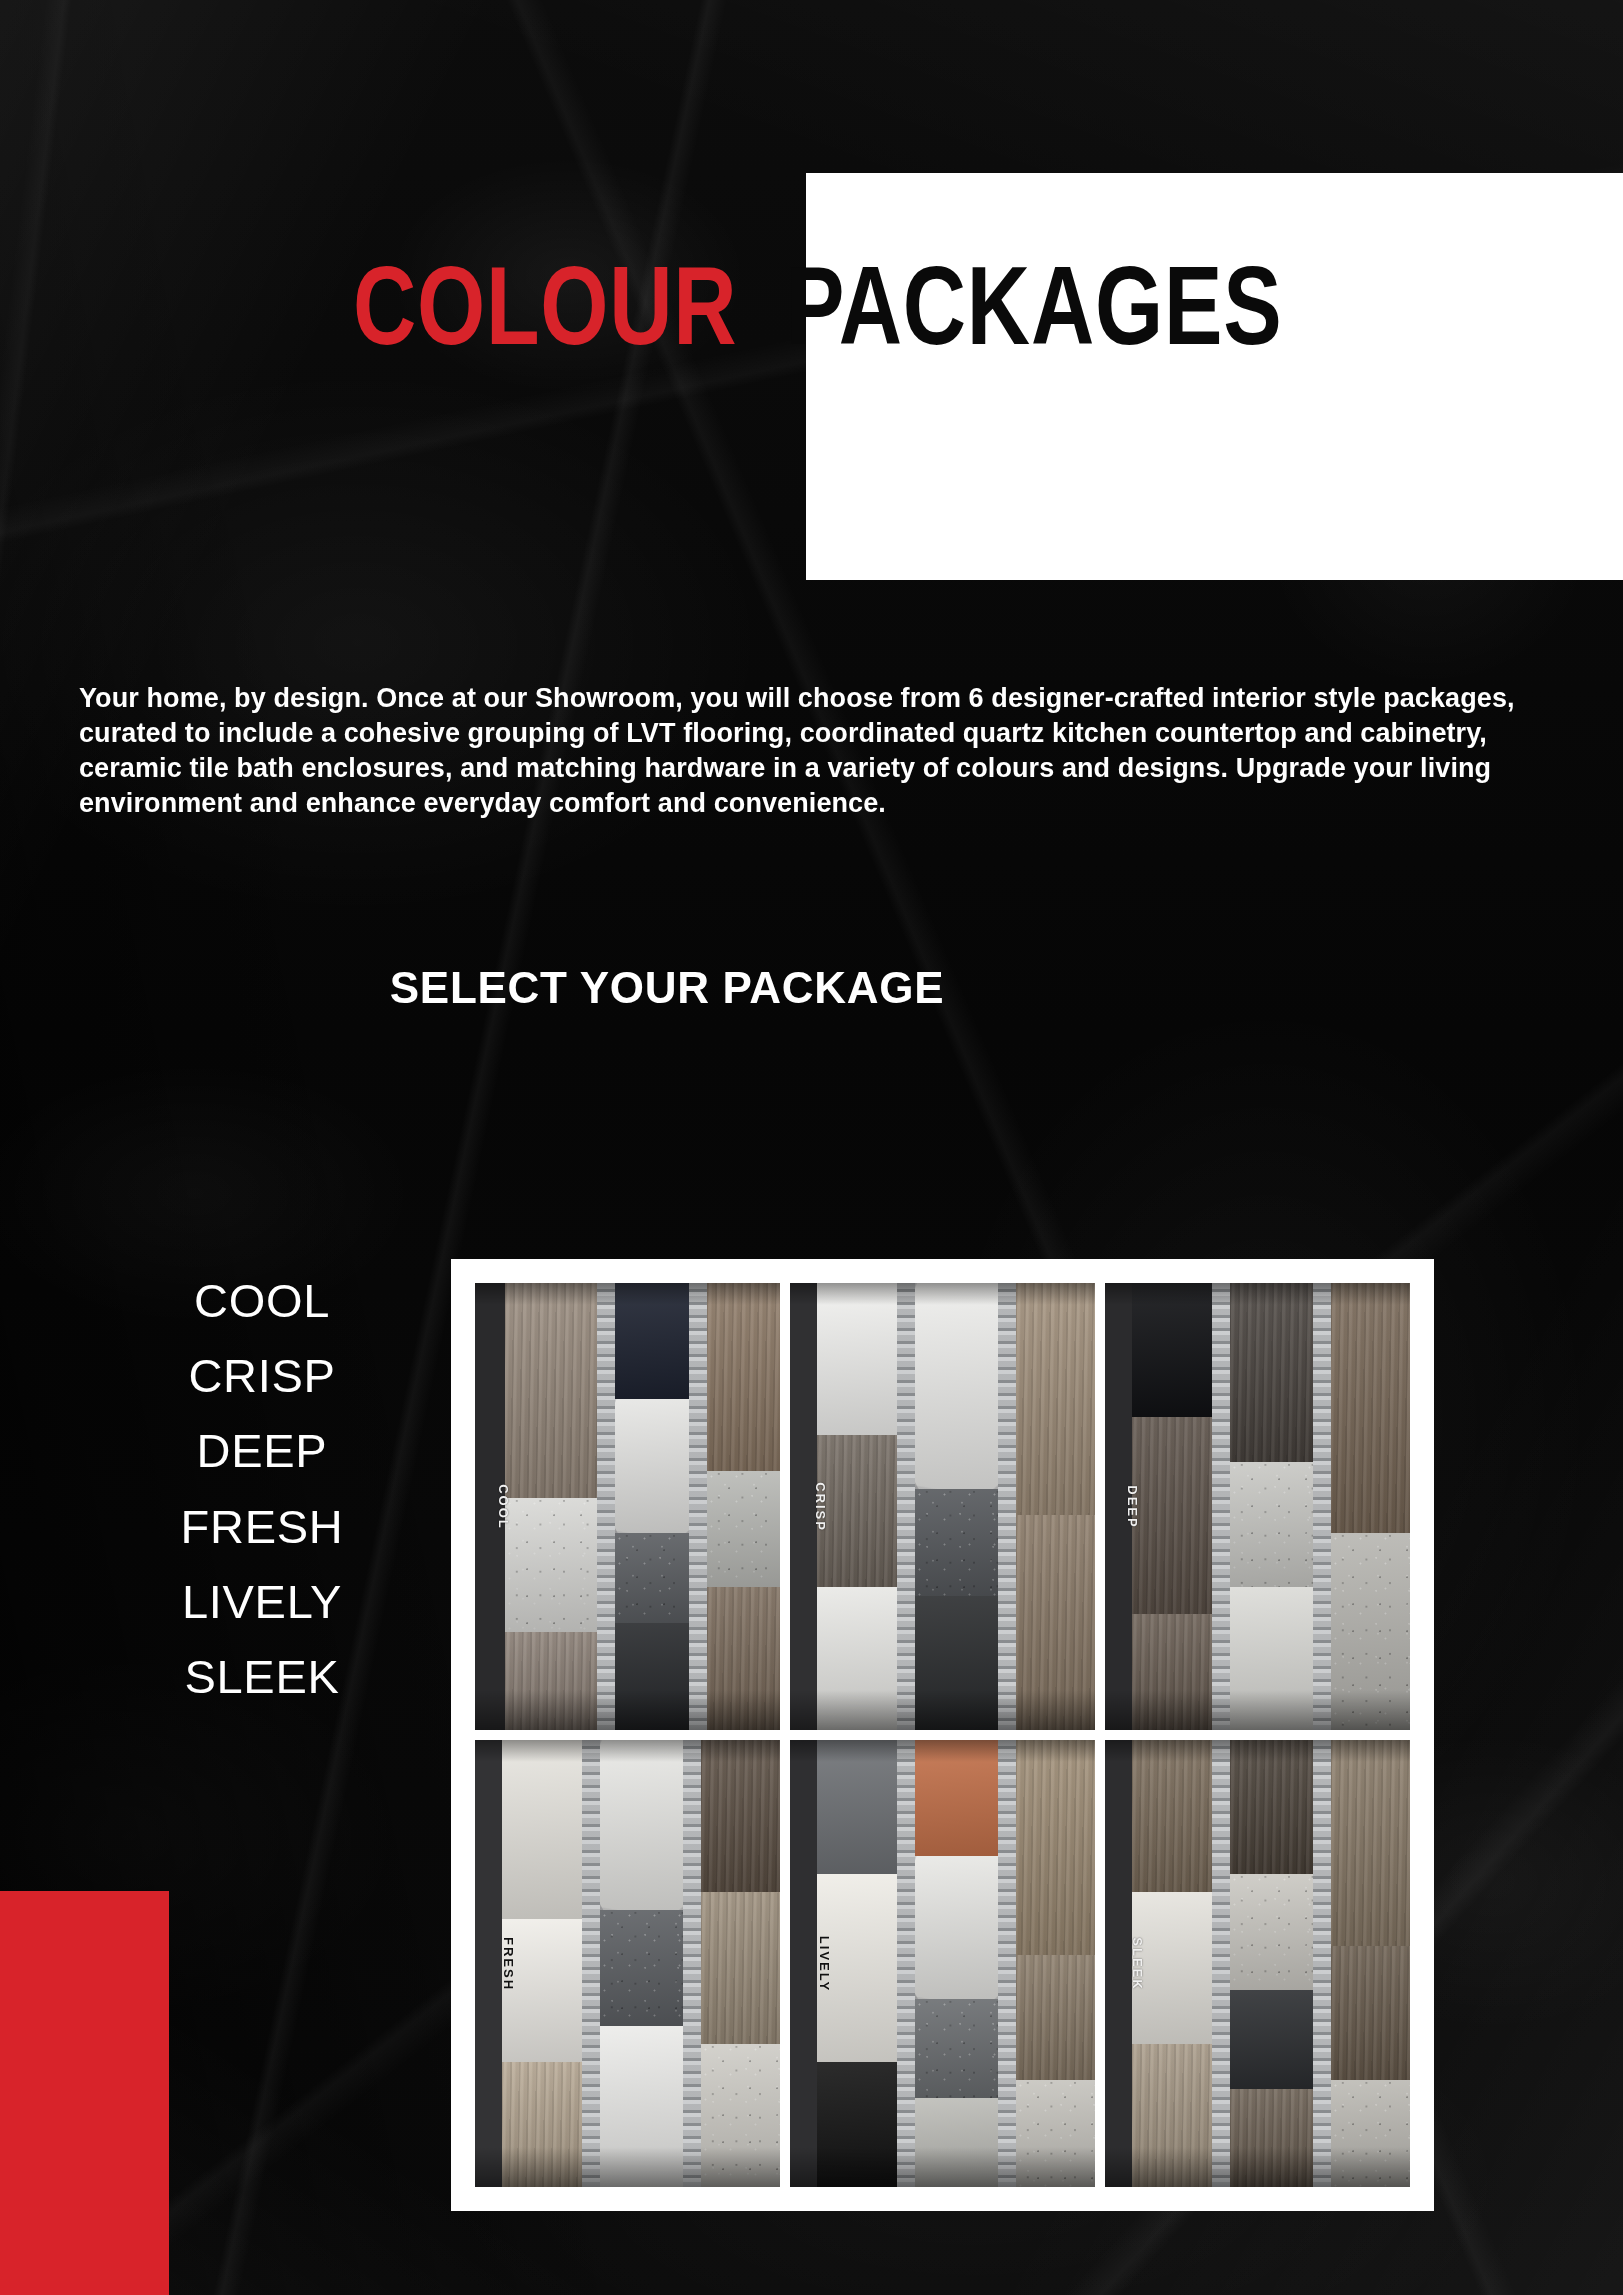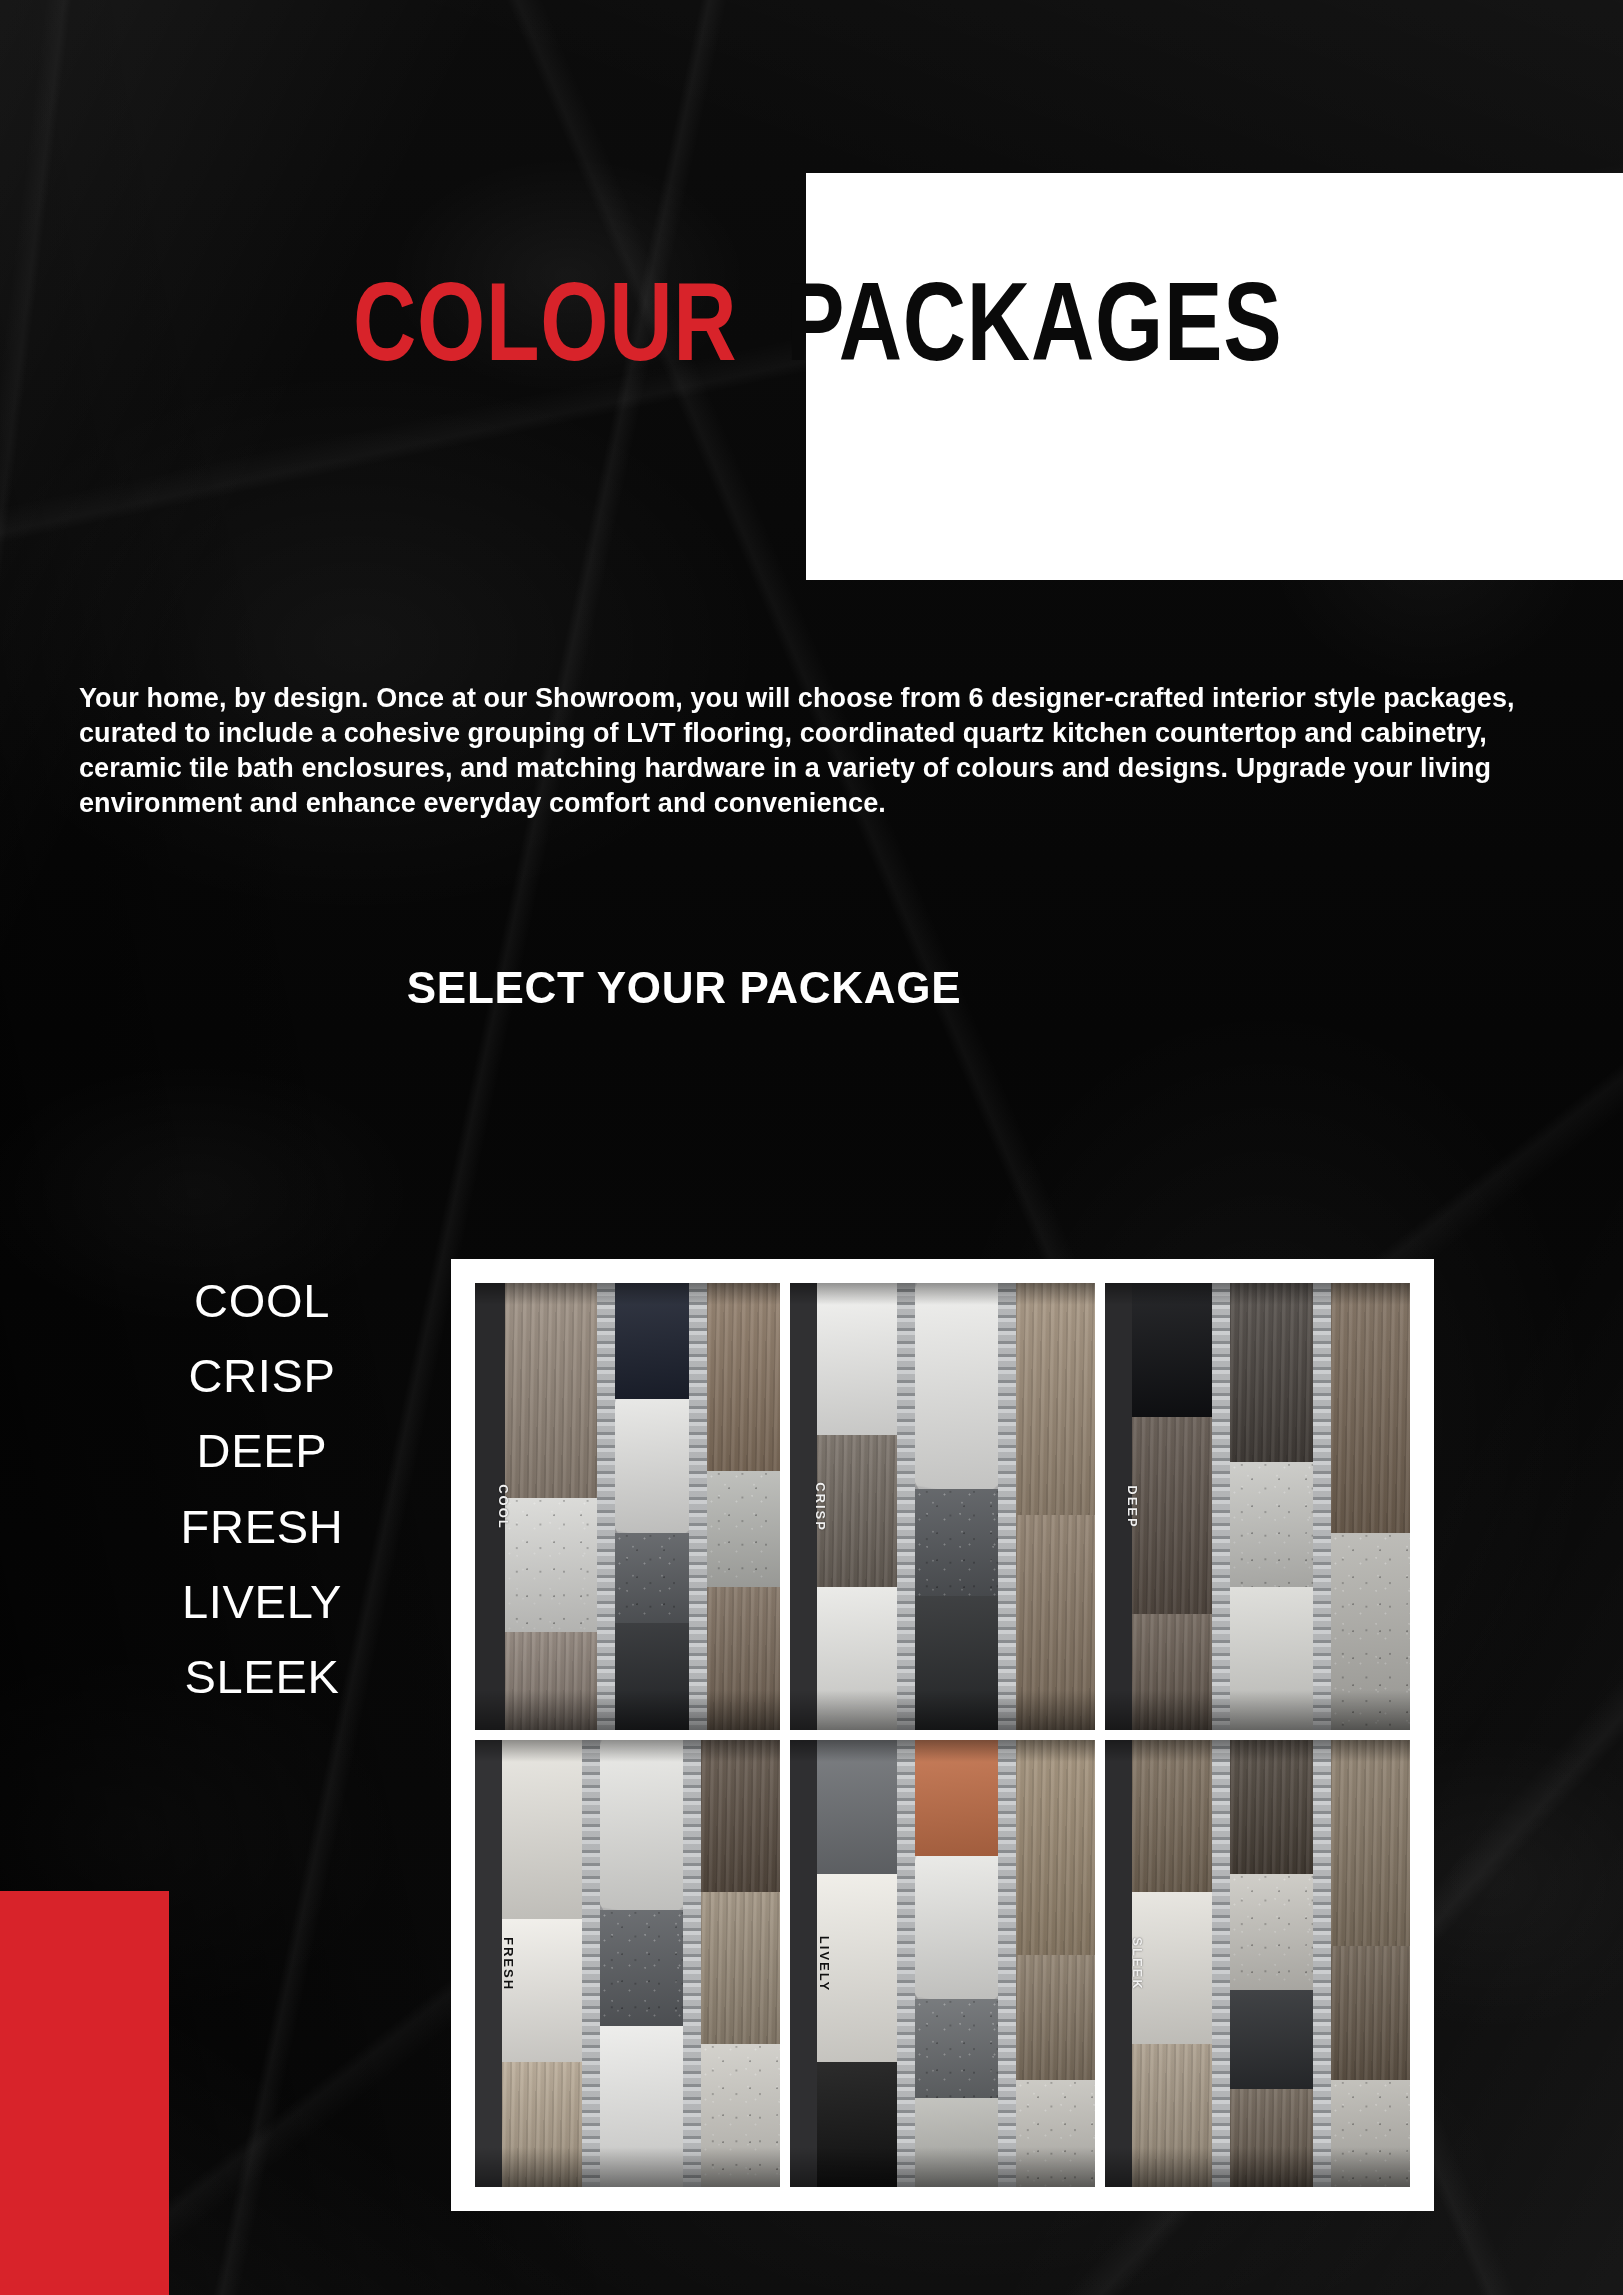--- a/index.html
+++ b/index.html
@@ -91,21 +91,21 @@
     left: 806px;
     top: 173px;
     width: 817px;
     height: 407px;
     background: #ffffff;
     z-index: 4;
   }
   #title-row {
     position: absolute;
     left: 353px;
-    top: 291px;
+    top: 275px;
     z-index: 6;
     display: flex;
     align-items: center;
     white-space: nowrap;
   }
   .title-word {
     font-family: "Liberation Sans", sans-serif;
     font-weight: 700;
     font-size: 86px;
     letter-spacing: 0.7px;
@@ -124,21 +124,21 @@
     width: 1472px;
     color: #ffffff;
     font-size: 27px;
     font-weight: 700;
     line-height: 1.30;
     z-index: 6;
     letter-spacing: 0.1px;
   }
   #select-heading {
     position: absolute;
-    left: 79px;
+    left: 62px;
     top: 926px;
     width: 1210px;
     text-align: center;
     color: #ffffff;
     font-size: 44px;
     font-weight: 700;
     letter-spacing: 0.7px;
     z-index: 6;
   }
   #options-paragraph {

